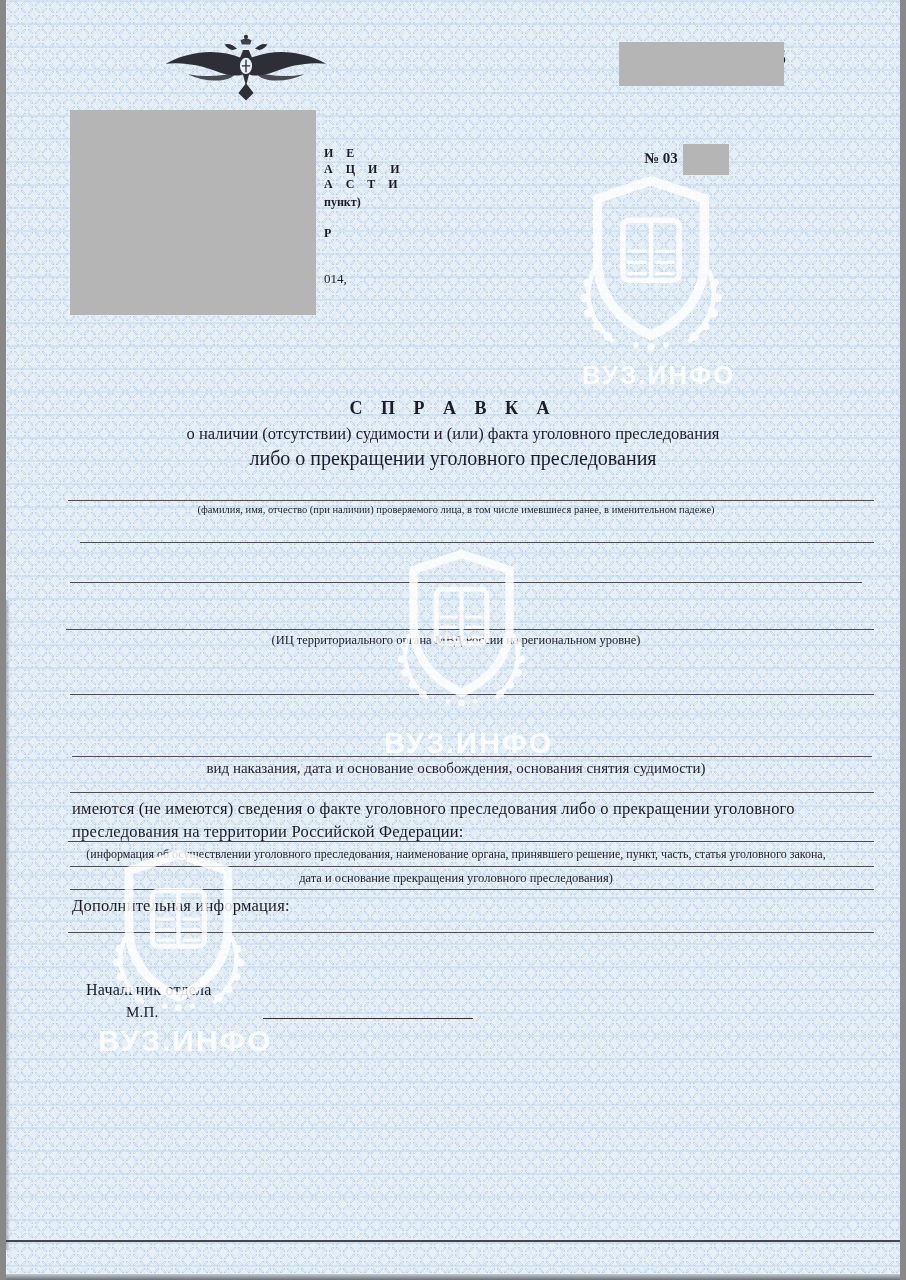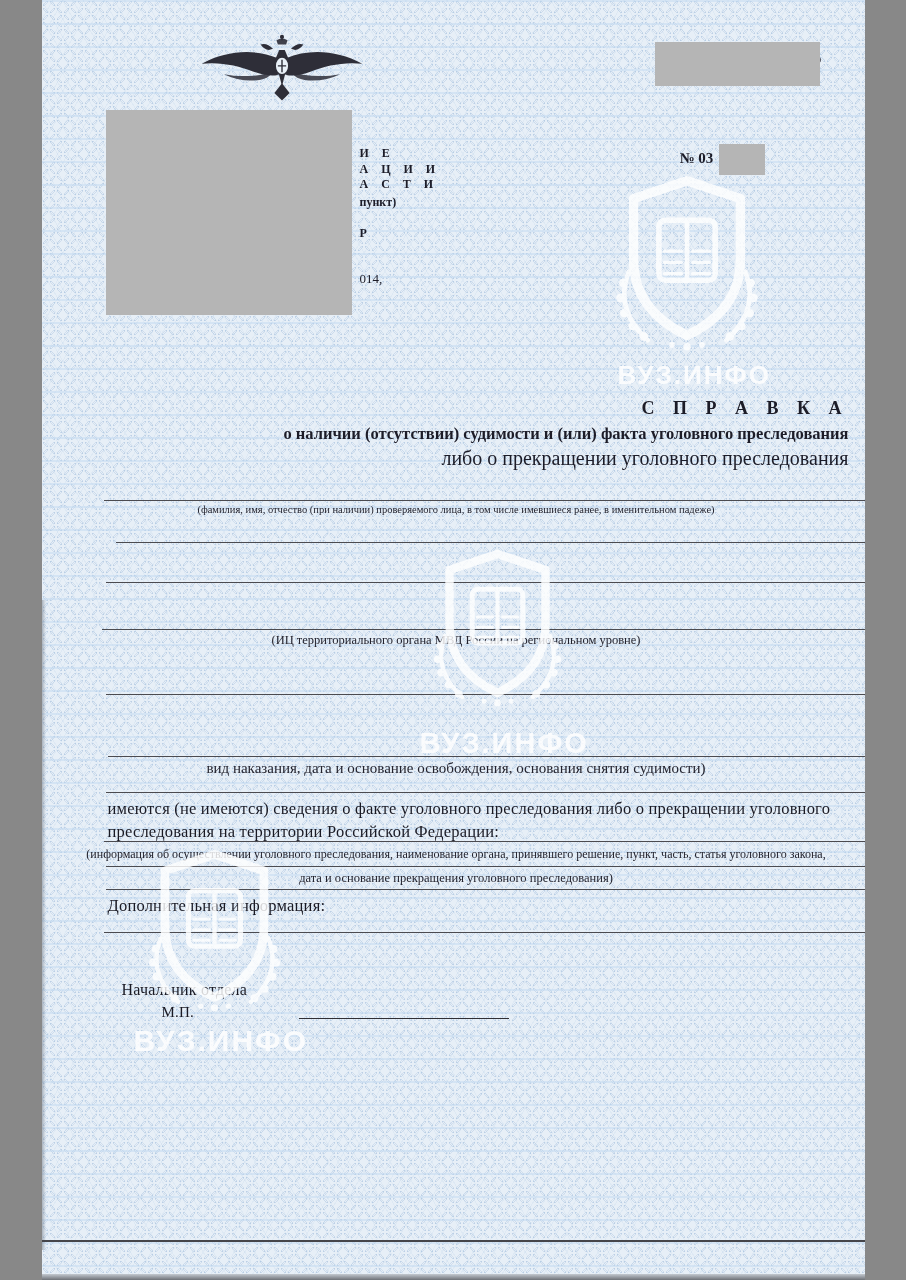--- a/index.html
+++ b/index.html
@@ -1,18 +1,18 @@
 <!DOCTYPE html>
 <html><head>
 <meta charset="utf-8">
 <style>
   html,body{margin:0;padding:0;}
   body{background:#888; font-family:"Liberation Serif","DejaVu Serif",serif;}
   .page{
-    position:relative; width:823px; height:1280px; margin:0 auto; overflow:hidden;
+    position:relative; width:894px; height:1280px; margin:0 auto; overflow:hidden;
     background-color:#e7eff7;
     background-image:
       repeating-linear-gradient(180deg, rgba(190,215,240,.45) 0 2px, rgba(255,255,255,0) 2px 23px),
       radial-gradient(circle, rgba(0,0,0,0) 56%, rgba(148,180,214,.34) 57% 63%, rgba(0,0,0,0) 64%),
       radial-gradient(circle, rgba(0,0,0,0) 56%, rgba(148,180,214,.28) 57% 63%, rgba(0,0,0,0) 64%),
       repeating-linear-gradient(60deg, rgba(165,195,225,.14) 0 1px, rgba(0,0,0,0) 1px 9px),
       repeating-linear-gradient(120deg, rgba(165,195,225,.14) 0 1px, rgba(0,0,0,0) 1px 9px);
     background-size:auto, 14px 14px, 14px 14px, auto, auto;
     background-position:0 0, 0 0, 7px 7px, 0 0, 0 0;
     color:#1c1c28;
@@ -21,21 +21,21 @@
   .ink{color:#1c1c28;}
   .rule{position:absolute; height:1px; background:#4b4b50; z-index:1;}
   .caption{position:absolute; left:0; right:0; text-align:center; color:#23232e; z-index:1;padding-left:6px;}
   .stmt{position:absolute; font-size:16.5px; color:#1a1a24; z-index:1; letter-spacing:.2px;}
   .orgfrag{position:absolute; left:318px; font-weight:bold; font-size:12px; z-index:1; white-space:nowrap;}
   .ls{letter-spacing:5px;}
   .redact{position:absolute; background:#b5b5b5; z-index:6;}
   .wm{position:absolute; z-index:4; opacity:.82;}
   .wm-text{position:absolute; z-index:4; opacity:.85; color:#fff;
     font-family:"Liberation Sans","DejaVu Sans",sans-serif; font-weight:bold; letter-spacing:2px; white-space:nowrap;}
-  .title{position:absolute; left:0; right:16px; text-align:right; font-weight:bold; z-index:1;}
+  .title{position:absolute; left:0; right:0; text-align:center; font-weight:bold; z-index:1;}
   .edge-left{position:absolute; left:0; top:600px; bottom:30px; width:4px;
     background:linear-gradient(to right, rgba(95,105,118,.45), rgba(0,0,0,0)); z-index:5;}
   .fold-line{position:absolute; left:0; right:0; top:1240px; height:2px; background:#45454a; z-index:5;}
   .bottom-strip{position:absolute; left:0; right:0; bottom:0; height:6px;
     background:linear-gradient(to bottom,#c3c9d0,#6e7278); z-index:5;}
 </style>
 </head>
 <body>
 
 <div class="page">
@@ -113,21 +113,21 @@
       <use href="#wm-shield"></use>
     </svg>
   <div class="wm-text" style="left:378px; top:727px; width:155px; text-align:center; font-size:29px;">ВУЗ.ИНФО</div>
 
   <svg class="wm" style="left:95px; top:843px;" width="155" height="170" viewBox="0 0 160 196">
       <use href="#wm-shield"></use>
     </svg>
   <div class="wm-text" style="left:92px; top:1024px; width:160px; text-align:center; font-size:30px;">ВУЗ.ИНФО</div>
 
   <div class="title" style="top:398px; font-size:18px; letter-spacing:7px;">С П Р А В К А</div>
-  <div class="title" style="top:424px; font-weight:bold; font-size:16.5px;">о наличии (отсутствии) судимости и (или) факта уголовного преследования</div>
+  <div class="title" style="top:424px; font-weight:normal; font-size:16.5px;">о наличии (отсутствии) судимости и (или) факта уголовного преследования</div>
   <div class="title" style="top:447px; font-weight:normal; font-size:20px;">либо о прекращении уголовного преследования</div>
 
   <div class="rule" style="left:62px; top:500px; width:806px;"></div>
   <div class="caption" style="top:504px; font-size:10.5px;">(фамилия, имя, отчество (при наличии) проверяемого лица, в том числе имевшиеся ранее, в именительном падеже)</div>
 
   <div class="rule" style="left:74px; top:542px; width:794px;"></div>
 
   <div class="rule" style="left:64px; top:582px; width:792px;"></div>
 
   <div class="rule" style="left:60px; top:629px; width:808px;"></div>

